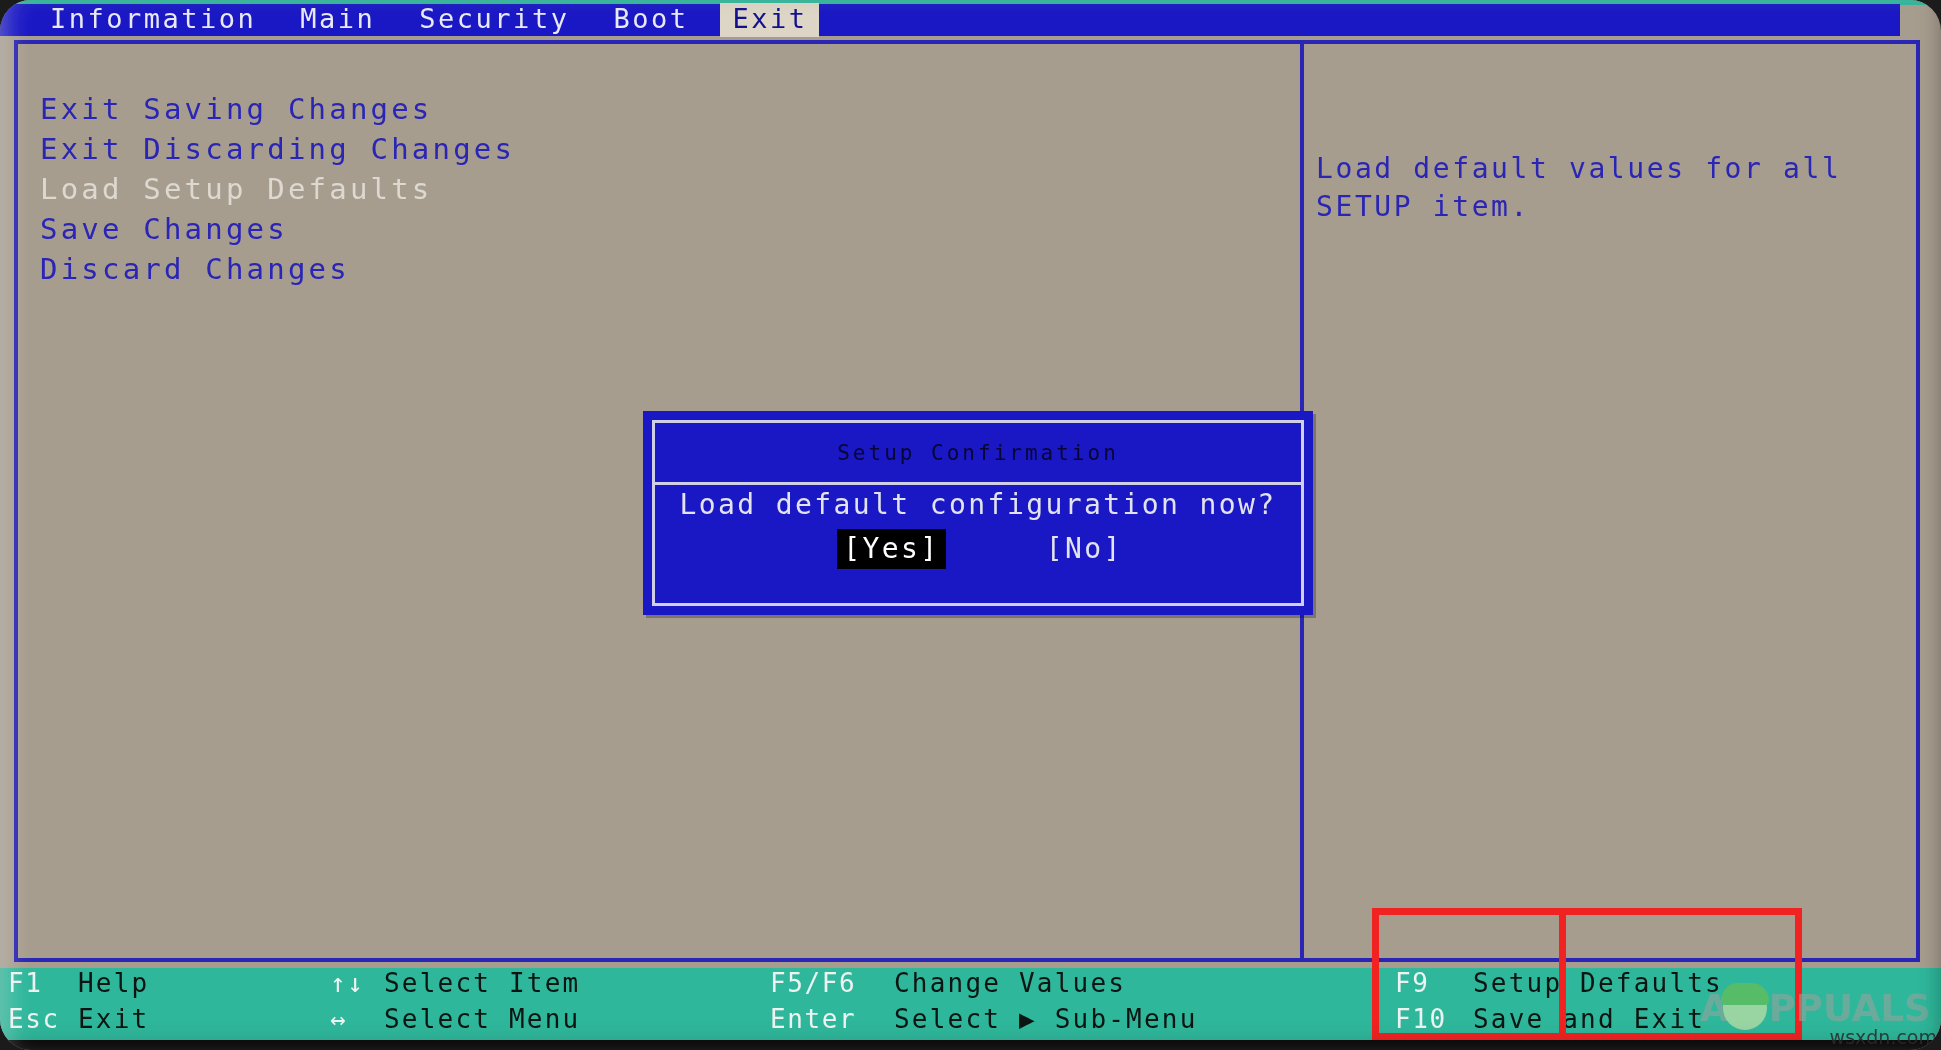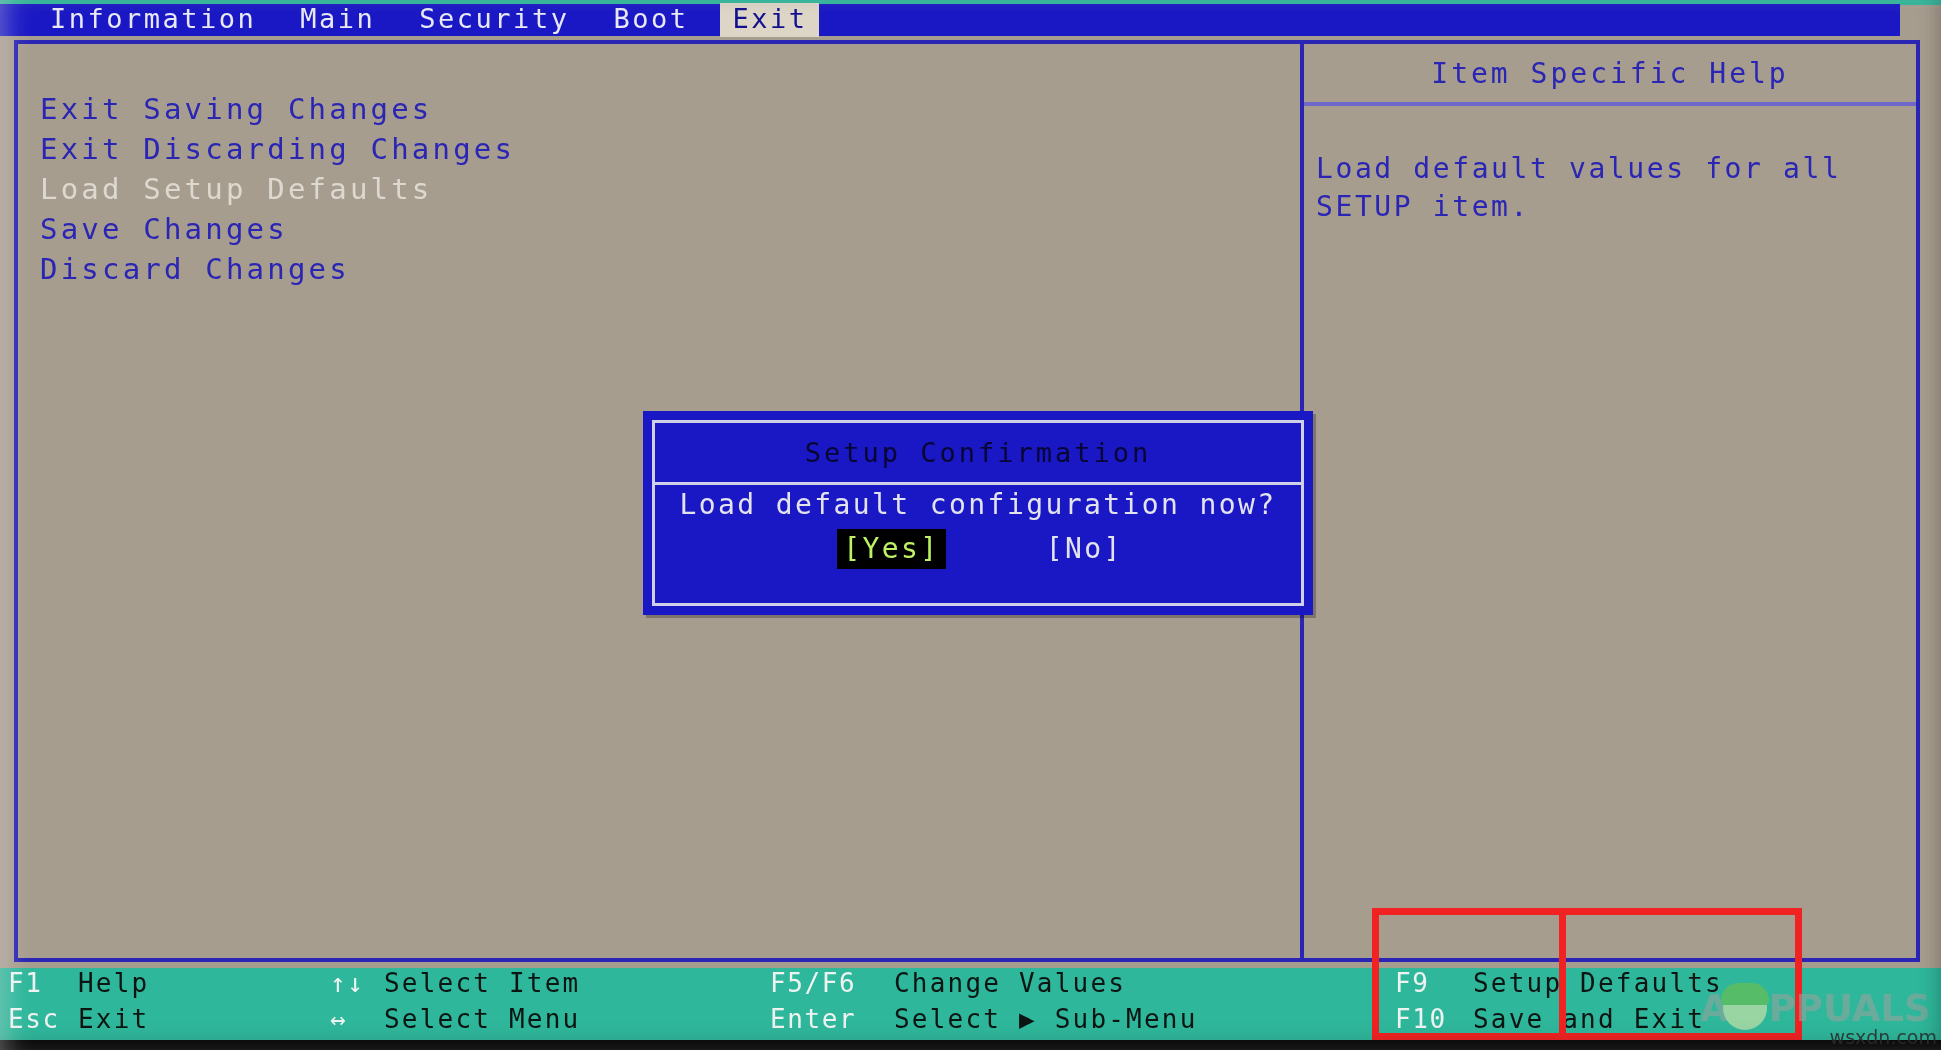--- a/index.html
+++ b/index.html
@@ -9,20 +9,21 @@
   }
   body {
     font-family: "DejaVu Sans Mono", monospace;
   }
   #screen {
     position: relative;
     width: 1941px;
     height: 1050px;
     background: #a79d8f;
     overflow: hidden;
+    border-radius: 31px;
     
   }
 
   
   #menubar {
     position: absolute;
     left: 0;
     top: 4px;
     width: 1900px;
     height: 32px;
@@ -148,21 +149,21 @@
   #dialog-titlebar {
     height: 62px;
     border-bottom: 3px solid #cfd0e8;
     display: flex;
     align-items: center;
     justify-content: center;
     box-sizing: border-box;
   }
   #dialog-titlebar .txt {
     color: #080633;
-    font-size: 27px;
+    font-size: 21px;
     letter-spacing: 3px;
     white-space: pre;
   }
   #dialog-body {
     flex: 1;
     display: flex;
     flex-direction: column;
     align-items: center;
     padding-top: 0;
   }
@@ -182,21 +183,21 @@
   .dlg-btn {
     font-size: 28px;
     letter-spacing: 2.4px;
     white-space: pre;
     line-height: 38px;
     padding: 1px 6px;
     color: #e3e3ef;
   }
   .dlg-btn.selected {
     background: #000000;
-    color: #bef264;
+    color: #ffffff;
   }
 
   
   #statusbar {
     position: absolute;
     left: 0;
     top: 968px;
     width: 1941px;
     height: 72px;
     background: #2fb79b;
@@ -347,23 +348,20 @@
     <div id="exit-items">
       <div class="exit-item">Exit Saving Changes</div>
       <div class="exit-item">Exit Discarding Changes</div>
       <div class="exit-item selected">Load Setup Defaults</div>
       <div class="exit-item">Save Changes</div>
       <div class="exit-item">Discard Changes</div>
     </div>
   </div>
 
   <div id="frame-right">
-    <div id="help-title-box">
-      <div class="txt">Item Specific Help</div>
-    </div>
     <div id="help-body">
       <div class="hline">Load default values for all</div>
       <div class="hline">SETUP item.</div>
     </div>
   </div>
 
   <div id="dialog">
     <div id="dialog-inner">
       <div id="dialog-titlebar">
         <div class="txt">Setup Confirmation</div>

